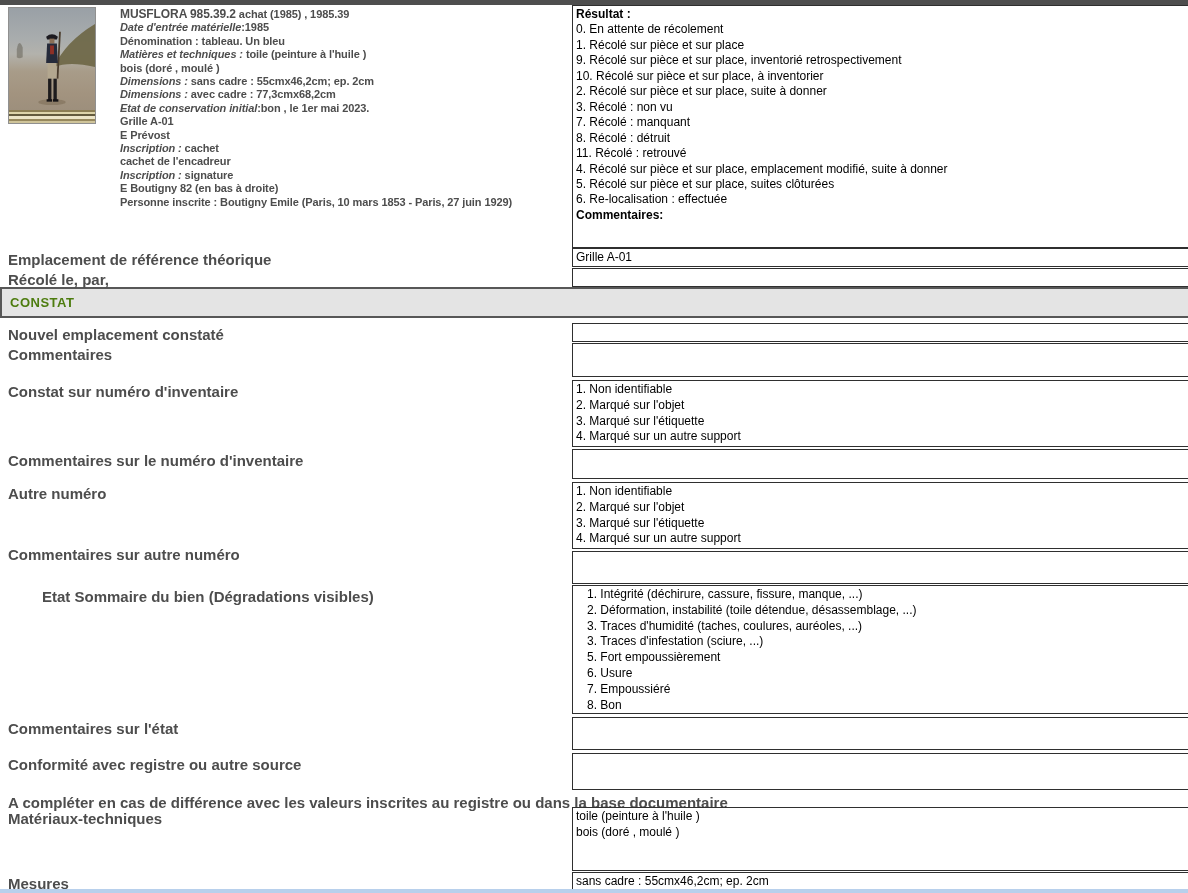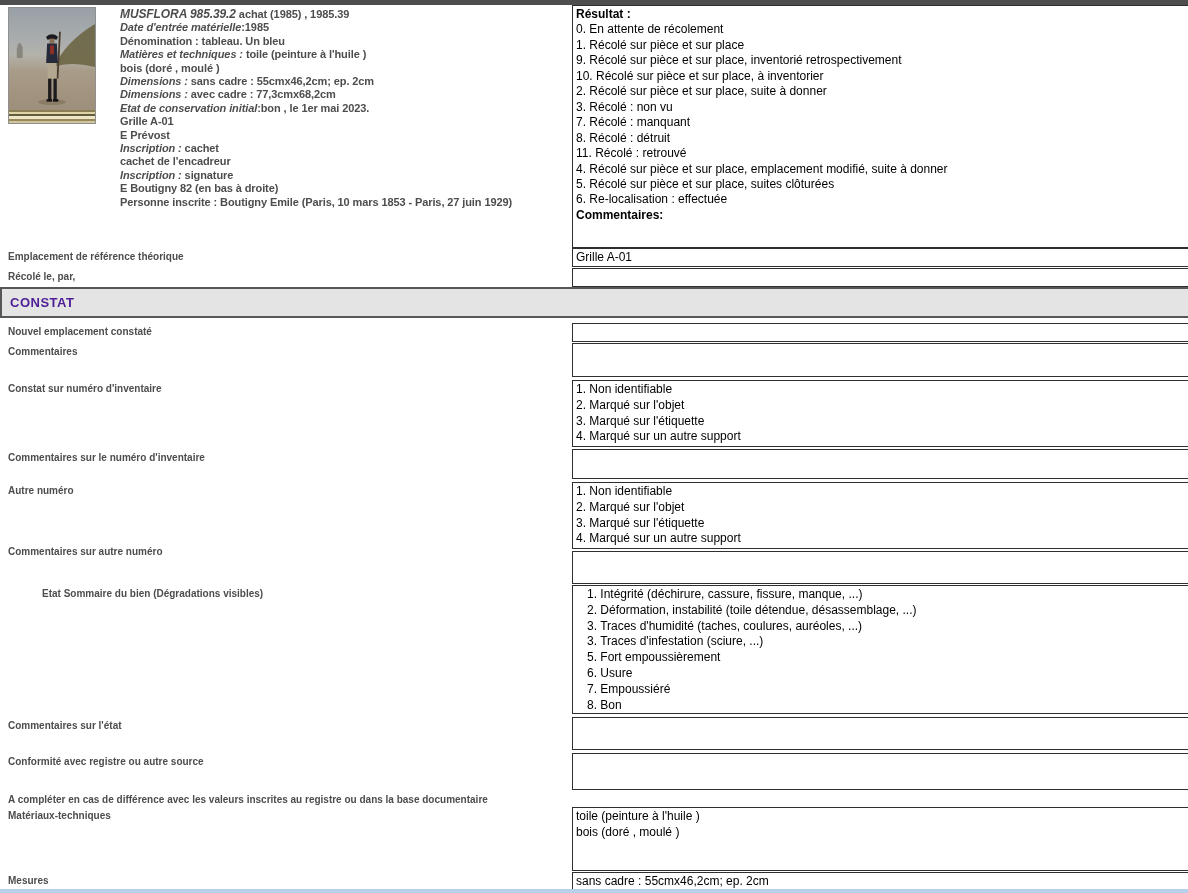--- a/index.html
+++ b/index.html
@@ -25,24 +25,24 @@
   
   .res-panel { position:absolute; left:572px; top:5px; width:616px; height:243px; box-sizing:border-box;
                border:1px solid #2f2f2f; border-right:none; padding:1px 0 8px 3px;
                font-size:12px; color:#000; line-height:15.45px; background:#fff; }
   .res-title, .res-footer { font-weight:bold; }
 
   
   .constat-band { position:absolute; left:0; top:287px; width:1188px; height:31px; box-sizing:border-box;
                   background:#e4e4e4; border:2px solid #575757; border-right:none; }
   .constat-band span { position:absolute; left:8px; top:6px; font-size:13px; font-weight:bold;
-                       color:#4c1d95; letter-spacing:0.5px; }
+                       color:#4d7c0f; letter-spacing:0.5px; }
 
   
-  .row-label { position:absolute; left:8px; font-size:10px; font-weight:bold; color:#4d4d4d; white-space:nowrap; }
+  .row-label { position:absolute; left:8px; font-size:15px; font-weight:bold; color:#4d4d4d; white-space:nowrap; }
   .row-field { position:absolute; left:572px; width:616px; box-sizing:border-box; background:#fff;
                border:1px solid #2f2f2f; border-right:none; font-size:12px; color:#000;
                padding:1px 0 0 3px; line-height:15.8px; overflow:hidden; }
 </style>
 </head>
 <body>
 
 <div id="screen">
 
   <div class="top-bar"></div>
@@ -60,21 +60,21 @@
       <rect x="39.5" y="56" width="9" height="16" fill="#b3a78f"></rect>
       <rect x="40" y="72" width="3.4" height="22" fill="#1d1b1d"></rect>
       <rect x="45.5" y="72" width="3.4" height="22" fill="#1d1b1d"></rect>
       <rect x="38.5" y="93" width="5.5" height="2.5" fill="#151315"></rect>
       <rect x="45" y="93" width="5.5" height="2.5" fill="#151315"></rect>
     </svg>
     <div class="frame-stripes"></div>
   </div>
 
   <div class="details">
-    <div><span style="font-size:12px;font-style:italic;">MUSFLORA 985.39.2</span><span> achat  (1985) , 1985.39</span></div>
+    <div><span style="font-size:12px;">MUSFLORA 985.39.2</span><span> achat  (1985) , 1985.39</span></div>
     <div id="detail-lines">
         <div><span class="seg-i">Date d'entrée matérielle</span><span>:1985</span></div>
         <div><span>Dénomination : tableau. Un bleu</span></div>
         <div><span class="seg-i">Matières et techniques : </span><span>toile (peinture à l'huile )</span></div>
         <div><span>bois (doré , moulé )</span></div>
         <div><span class="seg-i">Dimensions : </span><span>sans cadre : 55cmx46,2cm; ep. 2cm</span></div>
         <div><span class="seg-i">Dimensions : </span><span>avec cadre : 77,3cmx68,2cm</span></div>
         <div><span class="seg-i">Etat de conservation initial</span><span>:bon , le 1er mai 2023.</span></div>
         <div><span>Grille A-01</span></div>
         <div><span>E Prévost</span></div>

